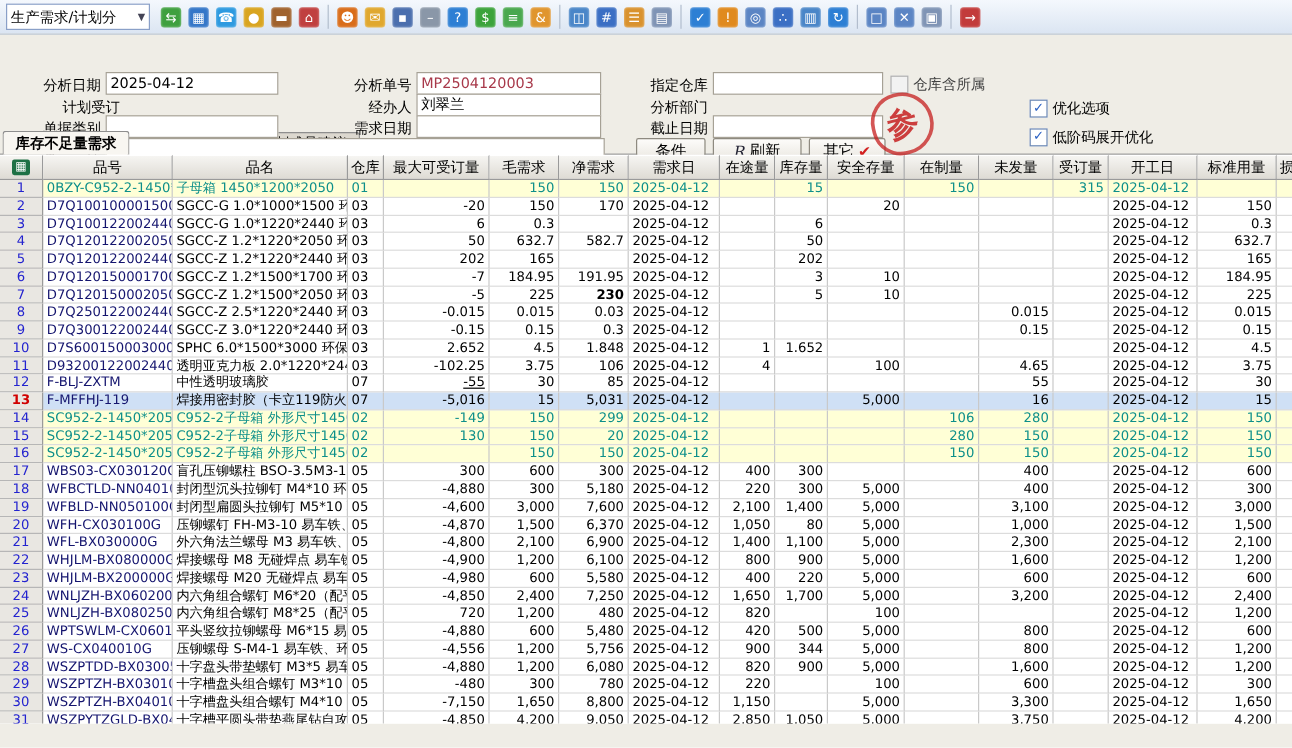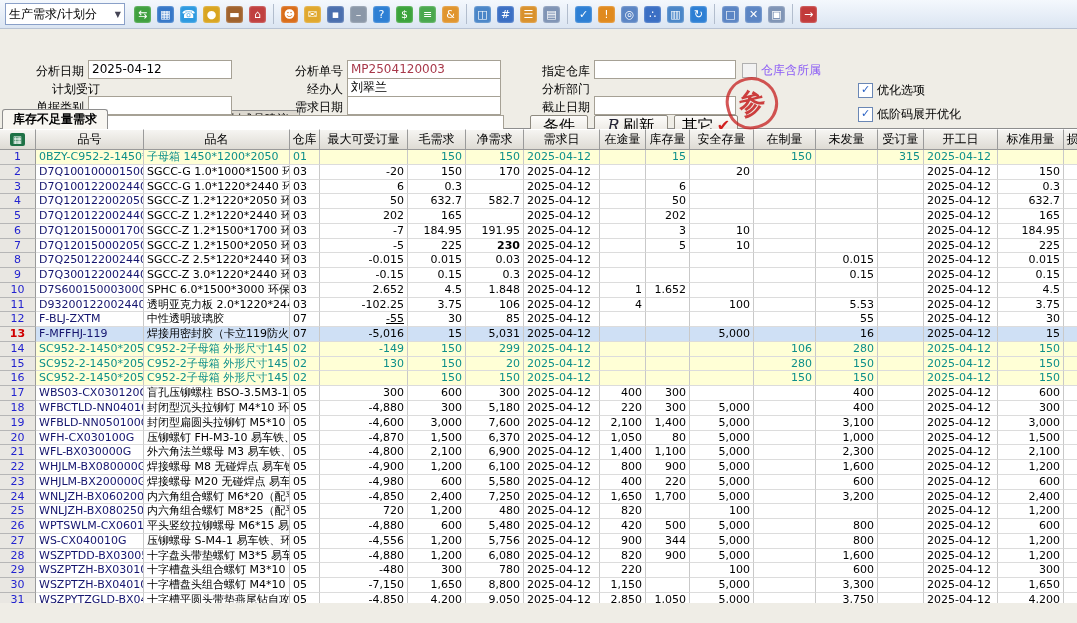--- a/index.html
+++ b/index.html
@@ -20,27 +20,27 @@
   .tico{width:17px;height:17px;border-radius:3px;color:#fff;font-size:11px;line-height:17px;
     text-align:center;box-shadow:inset 0 0 2px rgba(255,255,255,.6)}
   .tsep{width:1px;height:20px;background:#b2bdcd;margin:0 4px}
   
   .form{position:relative;height:81px;background:#efede6}
   .flabel{position:absolute;text-align:right;white-space:nowrap}
   .finput{position:absolute;height:17px;background:#fff;border:1px solid #a6a195;font-size:12px;
     padding:0 3px;line-height:17px;white-space:nowrap;overflow:hidden}
   .docno{color:#a8394a}
   .fbtn{position:absolute;height:19px;background:linear-gradient(#fdfcfa,#e8e5de);
-    border:1px solid #8e8a80;border-radius:2px;font-size:16px;display:flex;align-items:flex-start;
+    border:1px solid #8e8a80;border-radius:2px;font-size:13px;display:flex;align-items:flex-end;
     justify-content:center;gap:3px;cursor:default}
   .chk{position:absolute;display:flex;align-items:center;gap:4px;white-space:nowrap}
   .box{width:13px;height:13px;background:#fff;border:1px solid #6a87b5;font-size:11px;line-height:12px;
     text-align:center;color:#2b62c4;font-weight:bold}
   .chk.dis .box{border-color:#b0b0b0;background:#f2f2f2}
-  .chk.dis .lab{color:#8b5cf6}
+  .chk.dis .lab{color:#404040}
   .stamp{position:absolute;left:726px;top:48px;width:46px;height:46px;border:3px solid rgba(198,30,30,.75);
     border-radius:48% 52% 50% 47%;transform:rotate(-14deg);display:flex;align-items:center;justify-content:center;
     color:rgba(198,30,30,.85);font-size:27px;font-weight:bold;z-index:5}
   
   .tabbar{height:19px;display:flex;align-items:flex-end;padding-left:2px;background:#efede6;
     border-bottom:1px solid #8e8e8e;box-sizing:border-box}
   .tab{height:17px;line-height:17px;padding:0 10px;border:1px solid #8e8e8e;border-bottom:none;
     border-radius:3px 3px 0 0;background:#dcd8cf;margin-right:2px;font-size:12px;cursor:default}
   .tab.active{background:#f8f6f1;height:19px;line-height:19px;font-weight:bold;position:relative;top:1px}
   
@@ -442,21 +442,21 @@
         <div class="c l" style="width: 146px;">透明亚克力板 2.0*1220*2440</div>
         <div class="c l" style="width: 30px;">03</div>
         <div class="c r" style="width: 88px;">-102.25</div>
         <div class="c r" style="width: 58px;">3.75</div>
         <div class="c r" style="width: 58px;">106</div>
         <div class="c l" style="width: 76px;">2025-04-12</div>
         <div class="c r" style="width: 46px;">4</div>
         <div class="c r" style="width: 44px;"></div>
         <div class="c r" style="width: 64px;">100</div>
         <div class="c r" style="width: 62px;"></div>
-        <div class="c r" style="width: 62px;">5.53</div>
+        <div class="c r" style="width: 62px;">4.65</div>
         <div class="c r" style="width: 46px;"></div>
         <div class="c l" style="width: 74px;">2025-04-12</div>
         <div class="c r" style="width: 66px;">3.75</div>
         <div class="c l" style="width: 42px;"></div>
       </div>
       <div class="gr">
         <div class="c ct rn" style="width: 36px;">12</div>
         <div class="c l pn" style="width: 108px;">F-BLJ-ZXTM</div>
         <div class="c l" style="width: 146px;">中性透明玻璃胶</div>
         <div class="c l" style="width: 30px;">07</div>

